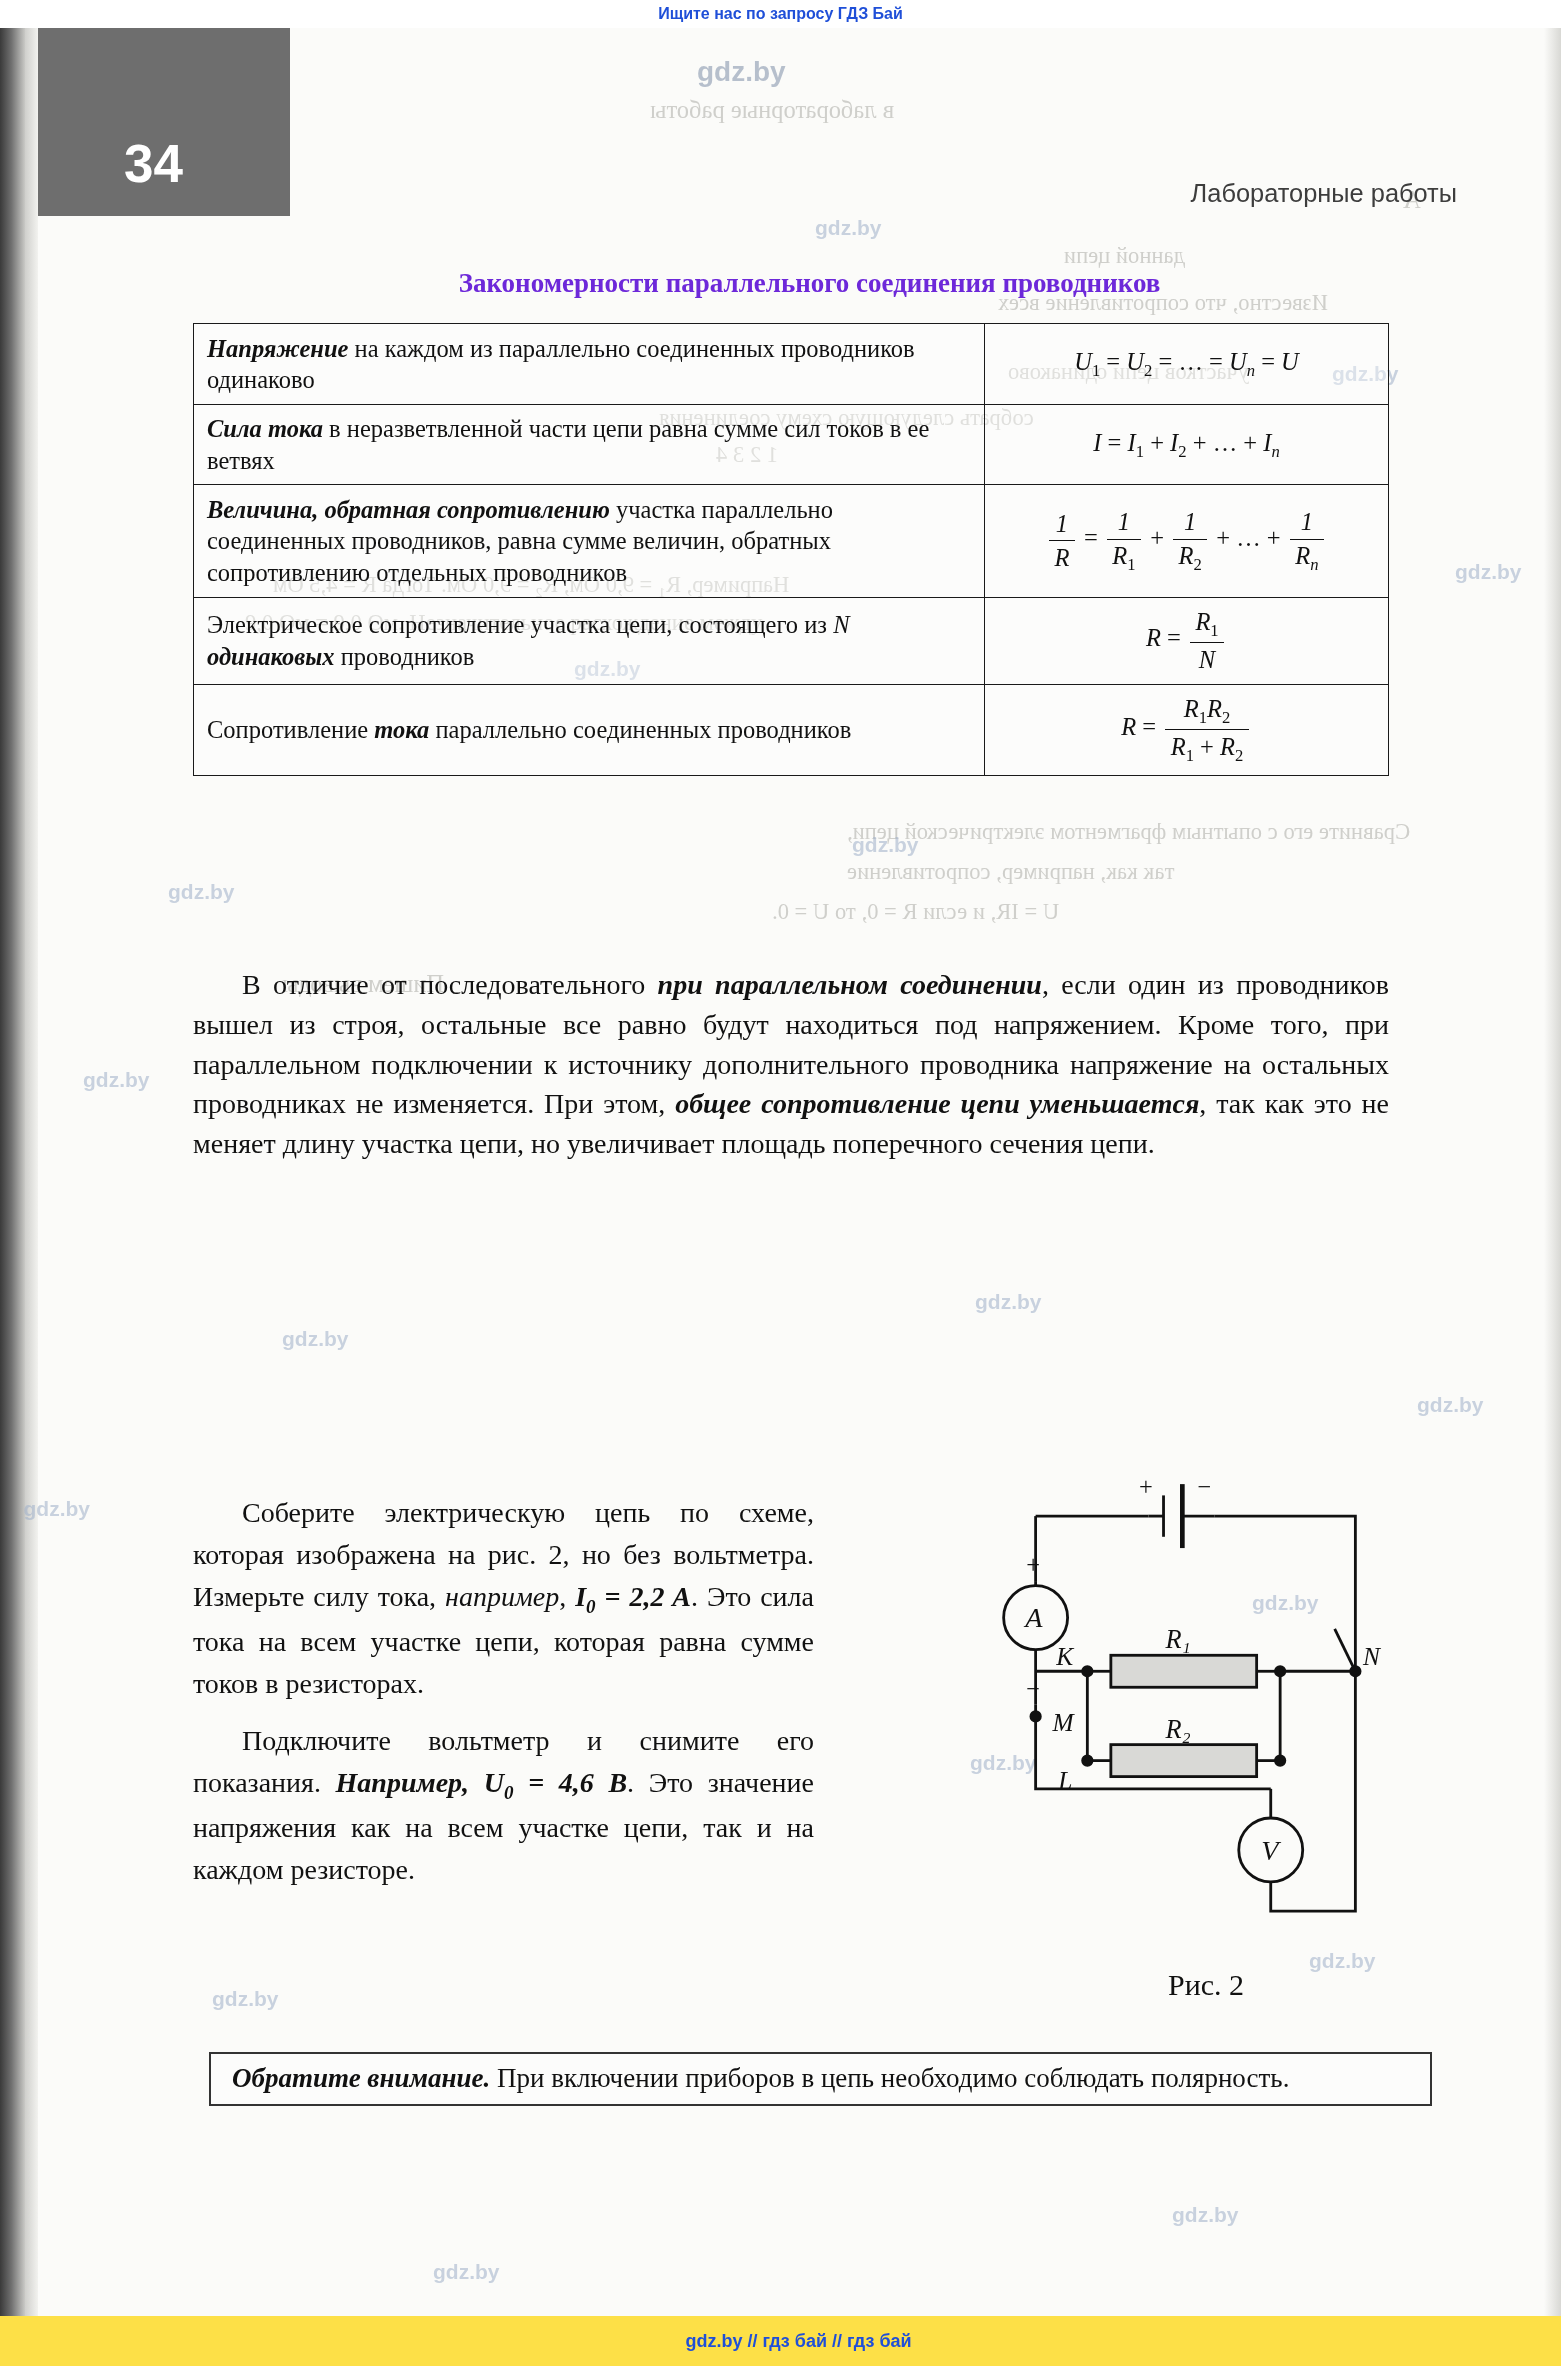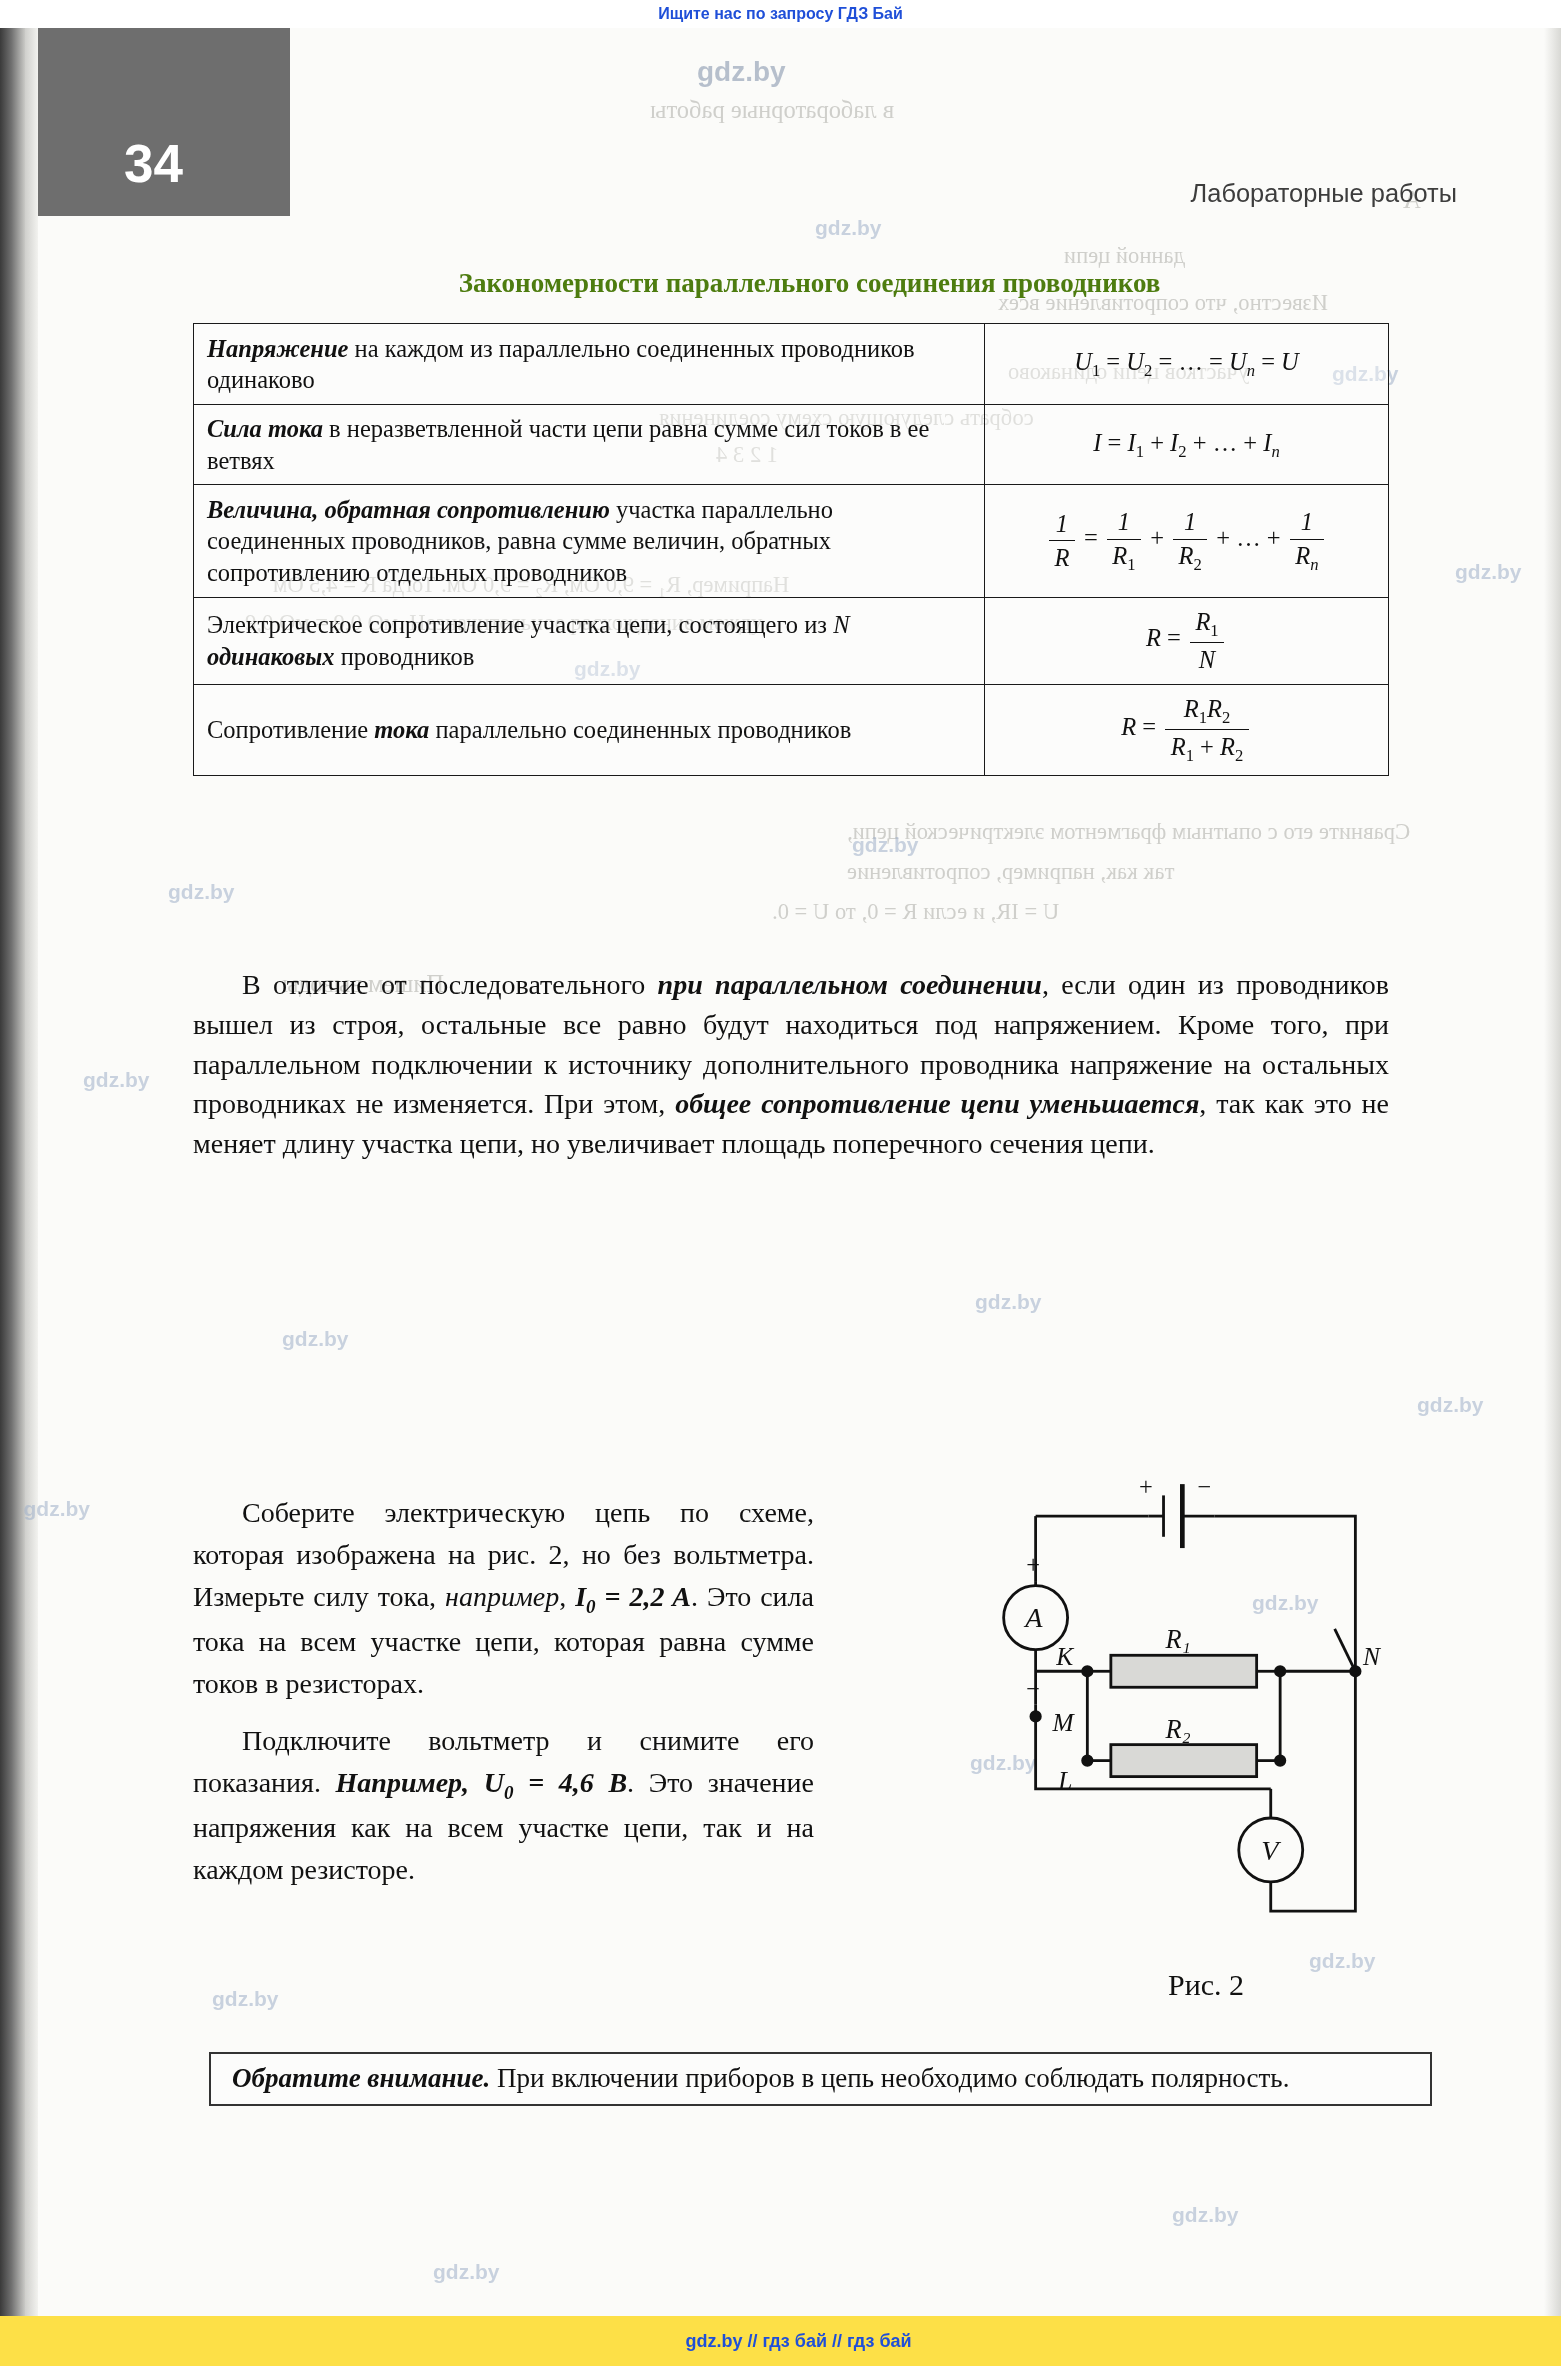--- a/index.html
+++ b/index.html
@@ -61,21 +61,21 @@
   
   .wm{
     position:absolute;color:#9fb0c9;opacity:.55;
     font-family:"Liberation Sans", sans-serif;
     font-size:21px;font-weight:bold;pointer-events:none;
   }
   
   .sec-title{
     position:absolute;left:282px;top:240px;width:1055px;
     text-align:center;
-    font-size:27px;font-weight:bold;color:#4d7c0f;
+    font-size:27px;font-weight:bold;color:#6d28d9;
   }
   
   table.rules{
     position:absolute;left:193px;top:295px;
     width:1196px;border-collapse:collapse;
     background:rgba(255,255,255,.35);
   }
   table.rules td{
     border:1.9px solid #1a1a1a;
     padding:8.5px 13px;

